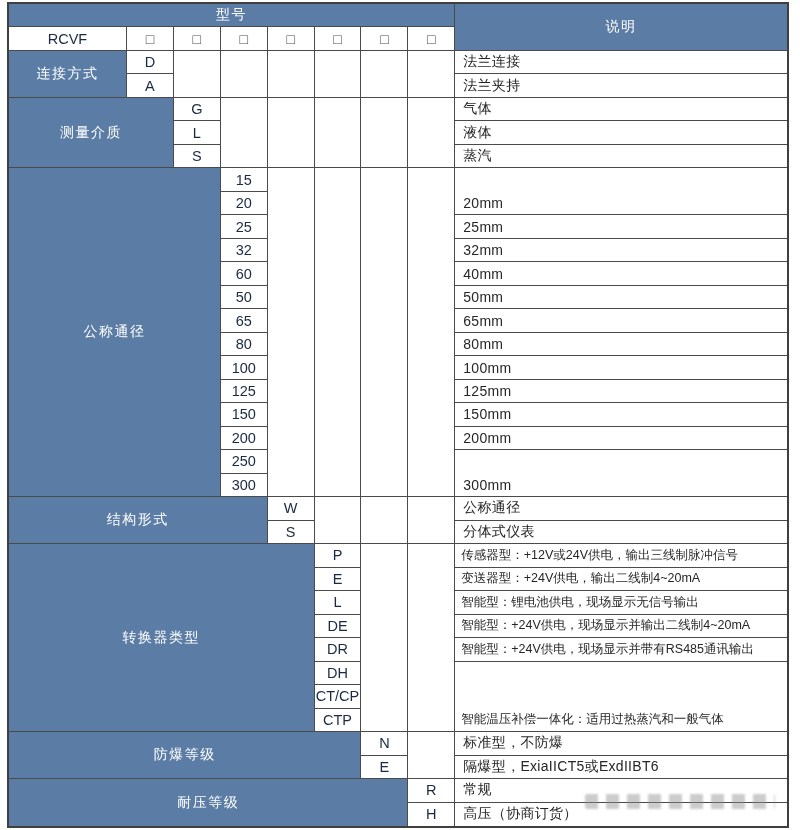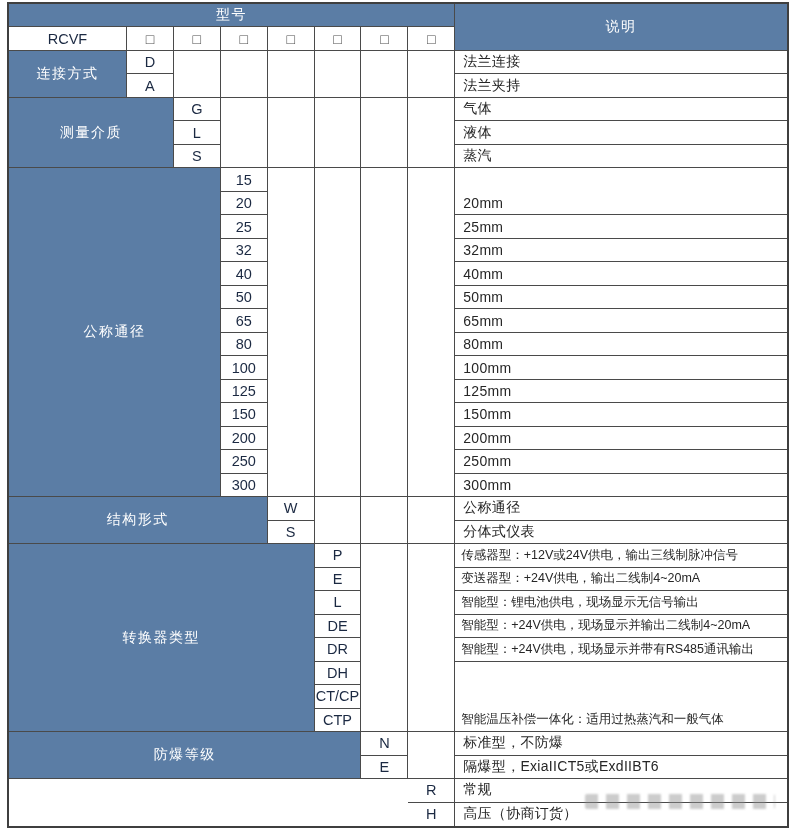--- a/index.html
+++ b/index.html
@@ -64,21 +64,21 @@
     <div class="c" style="grid-area:5/8/8/9"></div>
     <div class="c desc ner" style="grid-area:5/9/6/10">气体</div>
     <div class="c desc ner" style="grid-area:6/9/7/10">液体</div>
     <div class="c desc ner" style="grid-area:7/9/8/10">蒸汽</div>
 
     <div class="c hd" style="grid-area:8/1/22/4">公称通径</div>
     <div class="c code" style="grid-area:8/4/9/5">15</div>
     <div class="c code" style="grid-area:9/4/10/5">20</div>
     <div class="c code" style="grid-area:10/4/11/5">25</div>
     <div class="c code" style="grid-area:11/4/12/5">32</div>
-    <div class="c code" style="grid-area:12/4/13/5">40</div>
+    <div class="c code" style="grid-area:12/4/13/5">60</div>
     <div class="c code" style="grid-area:13/4/14/5">50</div>
     <div class="c code" style="grid-area:14/4/15/5">65</div>
     <div class="c code" style="grid-area:15/4/16/5">80</div>
     <div class="c code" style="grid-area:16/4/17/5">100</div>
     <div class="c code" style="grid-area:17/4/18/5">125</div>
     <div class="c code" style="grid-area:18/4/19/5">150</div>
     <div class="c code" style="grid-area:19/4/20/5">200</div>
     <div class="c code" style="grid-area:20/4/21/5">250</div>
     <div class="c code" style="grid-area:21/4/22/5">300</div>
     <div class="c" style="grid-area:8/5/22/6"></div>
@@ -89,21 +89,20 @@
     <div class="c desc ner" style="grid-area:10/9/11/10">25mm</div>
     <div class="c desc ner" style="grid-area:11/9/12/10">32mm</div>
     <div class="c desc ner" style="grid-area:12/9/13/10">40mm</div>
     <div class="c desc ner" style="grid-area:13/9/14/10">50mm</div>
     <div class="c desc ner" style="grid-area:14/9/15/10">65mm</div>
     <div class="c desc ner" style="grid-area:15/9/16/10">80mm</div>
     <div class="c desc ner" style="grid-area:16/9/17/10">100mm</div>
     <div class="c desc ner" style="grid-area:17/9/18/10">125mm</div>
     <div class="c desc ner" style="grid-area:18/9/19/10">150mm</div>
     <div class="c desc ner" style="grid-area:19/9/20/10">200mm</div>
-    <div class="c desc ner" style="grid-area:20/9/21/10">250mm</div>
     <div class="c desc ner" style="grid-area:21/9/22/10">300mm</div>
 
     <div class="c hd" style="grid-area:22/1/24/5">结构形式</div>
     <div class="c code" style="grid-area:22/5/23/6">W</div>
     <div class="c code" style="grid-area:23/5/24/6">S</div>
     <div class="c" style="grid-area:22/6/24/7"></div>
     <div class="c" style="grid-area:22/7/24/8"></div>
     <div class="c" style="grid-area:22/8/24/9"></div>
     <div class="c desc ner" style="grid-area:22/9/23/10">公称通径</div>
     <div class="c desc ner" style="grid-area:23/9/24/10">分体式仪表</div>
@@ -126,20 +125,21 @@
     <div class="c desc sm ner" style="grid-area:28/9/29/10">智能型：+24V供电，现场显示并带有RS485通讯输出</div>
     <div class="c desc sm ner" style="grid-area:31/9/32/10">智能温压补偿一体化：适用过热蒸汽和一般气体</div>
 
     <div class="c hd" style="grid-area:32/1/34/7">防爆等级</div>
     <div class="c code" style="grid-area:32/7/33/8">N</div>
     <div class="c code" style="grid-area:33/7/34/8">E</div>
     <div class="c" style="grid-area:32/8/34/9"></div>
     <div class="c desc ner" style="grid-area:32/9/33/10">标准型，不防爆</div>
     <div class="c desc ner" style="grid-area:33/9/34/10">隔爆型，ExiaIICT5或ExdIIBT6</div>
 
+    <div class="c hd neb" style="grid-area:34/1/36/8">耐压等级</div>
     <div class="c code" style="grid-area:34/8/35/9">R</div>
     <div class="c code neb" style="grid-area:35/8/36/9">H</div>
     <div class="c desc ner" style="grid-area:34/9/35/10">常规</div>
     <div class="c desc ner neb" style="grid-area:35/9/36/10">高压（协商订货）</div>
 
   </div>
 
   <div class="watermark"></div>
 </div>
 

